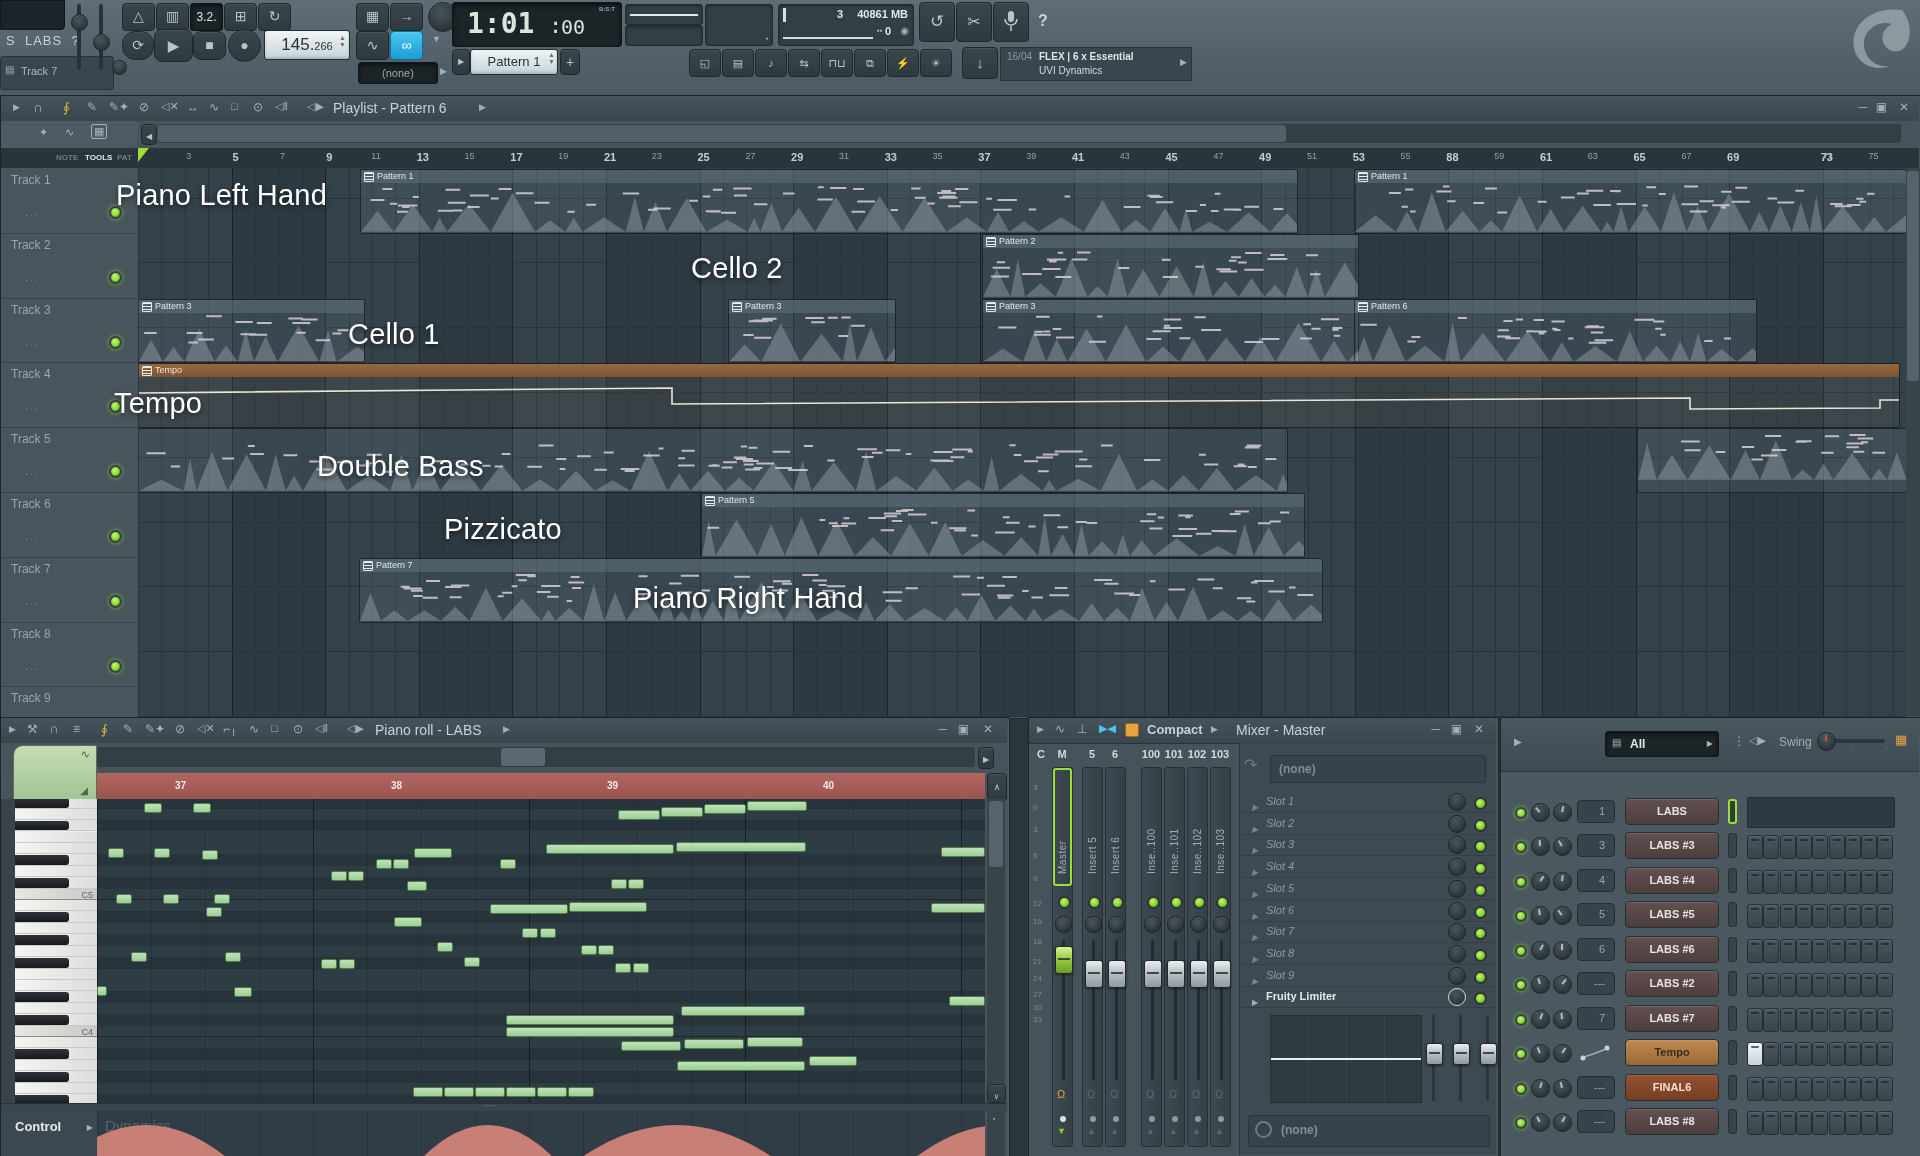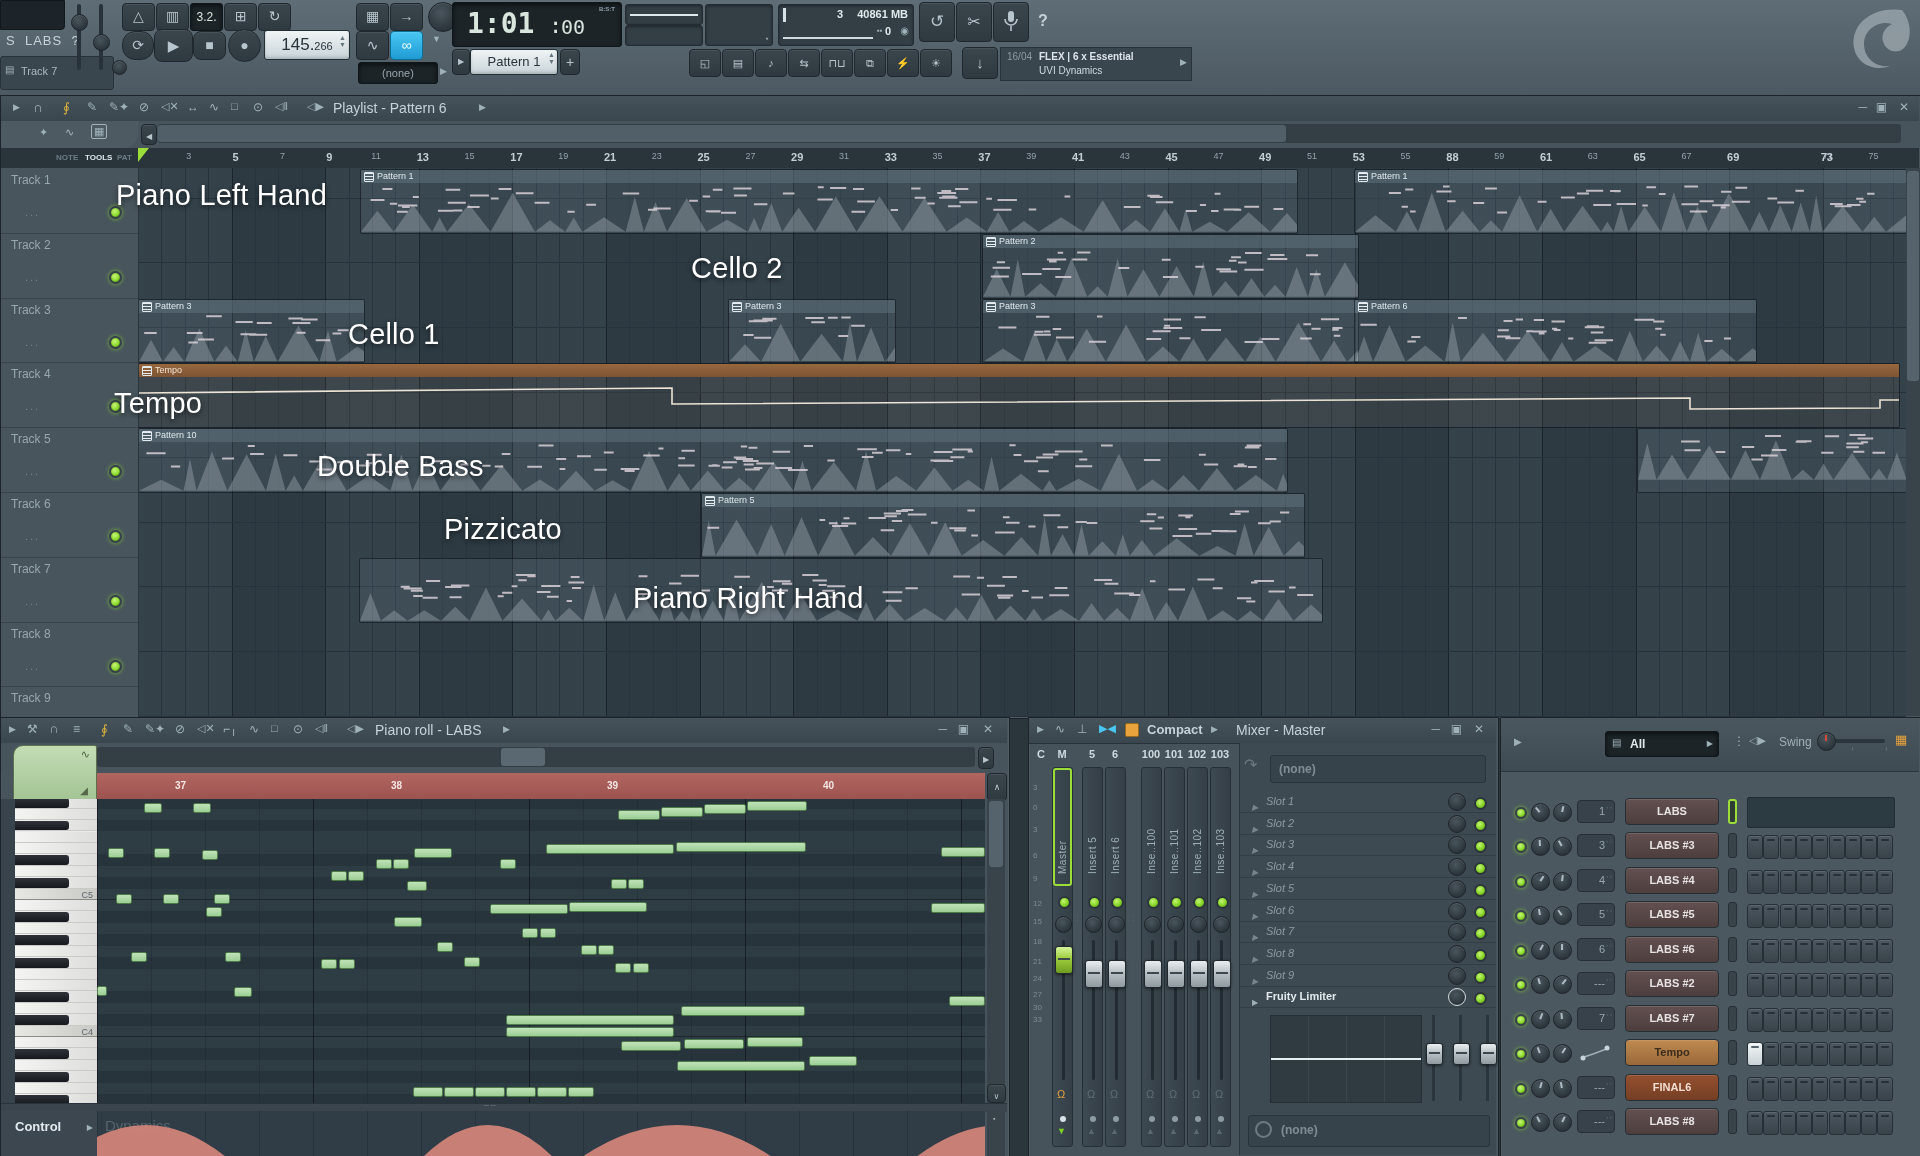--- a/index.html
+++ b/index.html
@@ -324,24 +324,20 @@
         <div class="clip" style="position: absolute; left: 0px; top: 195.4px; width: 1760px; height: 62.8px; background: rgba(150, 120, 95, 0.1);">
           <div class="cliphead" style="position: absolute; background: linear-gradient(rgb(150, 104, 63), rgb(125, 84, 51)); color: rgb(242, 227, 211);">
             <div class="clipico" style="position: absolute;"></div>
             <div style="position: absolute; left: 16px; top: 0px;">Tempo</div>
           </div>
           <svg width="1760" height="48.8" style="position: absolute; left: 0px; top: 13px;">
             <polyline points="0.0,16 533.0,11 533.0,27 1551.0,21 1551.0,32 1741.0,31 1741.0,23 1760.0,23" fill="none" stroke="#ece4d6" stroke-width="1.6"></polyline>
           </svg>
         </div>
         <div class="clip" style="position: absolute; left: 0px; top: 260.2px; width: 1148px; height: 62.8px;">
-          <div class="cliphead" style="position: absolute;">
-            <div class="clipico" style="position: absolute;"></div>
-            <div style="position: absolute; left: 16px; top: 0px;">Pattern 10</div>
-          </div>
           <svg width="1148" height="48.8" style="position: absolute; left: 0px; top: 13px;">
             <path d="M0 48.8 L22.2 37.8 L44.5 48.8 L51.0 16.8 L57.6 48.8 L73.0 9.4 L88.4 48.8 L107.6 12.3 L126.9 48.8 L136.7 11.9 L146.6 48.8 L155.2 33.5 L163.9 48.8 L185.7 10.9 L207.6 48.8 L229.5 33.4 L251.4 48.8 L262.4 12.2 L273.4 48.8 L287.3 17.9 L301.3 48.8 L321.5 21.6 L341.7 48.8 L362.5 22.7 L383.3 48.8 L400.8 37.6 L418.4 48.8 L437.0 28.7 L455.6 48.8 L473.6 38.3 L491.7 48.8 L510.1 9.0 L528.5 48.8 L540.1 30.9 L551.7 48.8 L568.8 28.6 L585.9 48.8 L600.3 35.8 L614.7 48.8 L634.5 19.5 L654.3 48.8 L663.5 18.8 L672.6 48.8 L694.8 20.1 L717.0 48.8 L727.1 8.9 L737.2 48.8 L757.2 34.1 L777.3 48.8 L795.4 25.5 L813.5 48.8 L829.2 37.7 L844.9 48.8 L852.6 14.5 L860.3 48.8 L882.0 31.7 L903.6 48.8 L910.4 38.0 L917.2 48.8 L939.5 36.7 L961.8 48.8 L979.9 11.7 L998.1 48.8 L1013.5 37.4 L1029.0 48.8 L1044.4 33.1 L1059.9 48.8 L1077.9 26.1 L1095.9 48.8 L1116.9 33.1 L1137.9 48.8 L1144.2 31.7 L1150.6 48.8 Z" fill="rgba(170,178,186,0.38)"></path>
             <path d="M321.7 22.5h7.7M813.3 7.5h19.6M722.8 15.1h11.7M584.1 20.2h13.8M420.6 27.1h5.7M243.5 29.8h10.5M1065.1 22.4h14.1M811.4 15.2h14.0M897.1 15.5h17.0M594.8 15.6h12.4M485.6 28.9h10.0M362.7 12.0h8.7M636.2 25.9h16.9M31.9 24.4h9.3M596.9 16.9h17.1M915.8 9.5h17.3M1105.8 5.6h14.7M962.0 3.4h11.7M1098.6 22.6h6.7M898.9 29.2h10.8M794.5 19.0h19.7M464.8 10.5h9.9M609.5 5.7h8.9M504.3 13.5h16.4M198.2 20.3h15.3M649.0 28.0h19.7M256.2 20.9h11.5M1108.8 25.1h8.9M539.4 16.3h6.7M455.3 27.8h12.5M226.4 21.3h6.9M733.0 10.8h10.7M936.2 24.2h17.0M870.4 3.3h6.2M603.8 19.0h15.8M399.6 3.6h14.9M746.9 8.2h14.5M885.0 19.3h14.2M614.6 26.0h8.8M177.6 27.6h15.7M874.6 12.9h7.8M791.4 18.4h18.8M582.7 25.4h10.8M83.1 16.4h12.0M519.5 6.4h5.0M417.2 17.0h10.0M292.7 19.2h14.2M539.1 23.4h16.5M688.4 18.4h7.3M569.5 23.8h11.3M606.0 27.4h14.9M925.1 9.4h18.5M111.1 11.9h13.7M481.7 26.9h18.7M633.7 9.7h17.4M343.3 23.7h8.2M828.7 9.6h5.2M718.3 7.3h19.6M617.3 21.4h17.6M1094.7 24.3h13.2M542.5 8.7h13.3M601.8 4.5h6.3M573.2 23.2h5.2M170.3 19.4h12.6M1126.1 17.1h11.3M1059.9 12.8h6.8M1107.6 3.6h14.7M940.2 17.5h8.1M664.8 4.1h9.2M766.8 11.9h5.5M388.3 24.8h14.7M355.7 24.4h8.5M604.7 22.6h10.0M903.6 12.6h15.8M144.4 13.3h14.0M794.6 10.0h19.0M108.8 4.0h7.0M227.8 12.8h14.8M438.0 14.2h13.9M219.4 23.5h11.6M7.4 11.3h19.2M1004.9 18.0h16.5" stroke="rgba(216,208,214,0.85)" stroke-width="2" fill="none"></path>
           </svg>
         </div>
         <div class="clip" style="position: absolute; left: 1499px; top: 260.2px; width: 268px; height: 62.8px;">
           <svg width="268" height="48.8" style="position: absolute; left: 0px; top: 2px;">
             <path d="M0 48.8 L9.3 12.0 L18.5 48.8 L34.0 23.4 L49.5 48.8 L71.2 14.5 L92.9 48.8 L107.4 18.9 L122.0 48.8 L137.9 9.2 L153.8 48.8 L164.8 38.8 L175.9 48.8 L185.6 32.5 L195.4 48.8 L214.1 22.0 L232.8 48.8 L240.9 37.4 L249.1 48.8 L258.9 21.6 L268.8 48.8 Z" fill="rgba(170,178,186,0.38)"></path>
             <path d="M157.7 10.7h11.0M113.4 28.6h11.3M77.6 21.0h9.7M219.6 7.6h15.6M127.0 5.0h16.1M103.9 15.9h12.3M208.2 16.3h12.6M211.5 4.1h16.0M234.4 21.7h12.6M223.0 11.2h6.9M186.9 5.2h14.2M43.1 10.4h18.6M183.2 21.7h12.3M208.4 12.5h17.1M158.9 10.3h14.6M123.0 24.6h16.7M46.5 19.2h16.1M215.3 20.8h11.0M133.7 19.1h14.7" stroke="rgba(216,208,214,0.85)" stroke-width="2" fill="none"></path>
           </svg>
@@ -350,20 +346,24 @@
           <div class="cliphead" style="position: absolute; text-align: center;">
             <div class="clipico" style="position: absolute;"></div>
             <div style="position: absolute; left: 16px; top: 0px;">Pattern 5</div>
           </div>
           <svg width="602" height="48.8" style="position: absolute; left: 0px; top: 13px;">
             <path d="M0 48.8 L6.8 13.2 L13.5 48.8 L34.5 12.5 L55.4 48.8 L69.1 16.9 L82.7 48.8 L99.5 10.1 L116.2 48.8 L134.6 13.5 L152.9 48.8 L171.0 30.0 L189.0 48.8 L207.9 16.3 L226.7 48.8 L243.2 15.0 L259.7 48.8 L281.1 33.1 L302.4 48.8 L319.3 29.9 L336.2 48.8 L342.6 9.5 L348.9 48.8 L360.6 27.1 L372.3 48.8 L379.5 17.3 L386.7 48.8 L400.3 34.3 L413.8 48.8 L420.8 27.3 L427.8 48.8 L439.9 32.9 L452.0 48.8 L474.7 31.3 L497.4 48.8 L515.5 39.0 L533.6 48.8 L542.6 16.3 L551.7 48.8 L566.7 19.7 L581.8 48.8 L596.7 34.0 L611.7 48.8 Z" fill="rgba(170,178,186,0.38)"></path>
             <path d="M509.6 24.1h16.9M384.5 15.9h10.8M300.9 10.3h6.7M117.5 13.0h5.7M326.4 19.5h7.1M293.1 25.6h19.6M139.3 16.5h14.9M5.5 20.7h11.7M166.5 10.9h17.3M252.2 23.5h11.6M493.8 26.7h15.5M182.4 9.2h12.5M341.4 8.3h17.0M532.9 4.4h14.0M567.6 14.5h11.2M483.3 10.2h5.3M189.8 14.1h10.4M141.5 11.2h5.9M269.3 28.4h6.6M178.7 23.2h13.5M355.4 20.3h10.8M476.5 22.0h18.6M126.9 16.2h8.5M181.8 6.4h17.2M455.8 10.6h6.1M199.7 3.1h11.7M247.3 21.2h17.1M518.1 24.2h16.5M130.0 19.0h16.2M373.6 15.1h11.3M229.0 15.7h6.6M194.0 3.9h12.1M205.8 7.4h18.6M527.8 6.9h10.8M476.3 8.4h14.6M447.4 21.4h13.0M556.0 16.2h12.7M265.4 3.6h7.6M578.0 5.5h9.2M444.8 7.2h9.4M438.2 14.3h14.3M303.9 15.7h13.7M470.5 28.9h19.8" stroke="rgba(216,208,214,0.85)" stroke-width="2" fill="none"></path>
           </svg>
         </div>
         <div class="clip" style="position: absolute; left: 221px; top: 389.8px; width: 962px; height: 62.8px;">
+          <div class="cliphead" style="position: absolute;">
+            <div class="clipico" style="position: absolute;"></div>
+            <div style="position: absolute; left: 16px; top: 0px;">Pattern 7</div>
+          </div>
           <svg width="962" height="48.8" style="position: absolute; left: 0px; top: 13px;">
             <path d="M0 48.8 L10.5 21.0 L20.9 48.8 L34.3 38.2 L47.6 48.8 L64.3 38.3 L81.0 48.8 L95.2 34.8 L109.5 48.8 L126.0 15.4 L142.5 48.8 L162.0 26.4 L181.4 48.8 L188.4 37.4 L195.4 48.8 L209.3 35.7 L223.2 48.8 L233.7 12.6 L244.2 48.8 L255.2 20.2 L266.3 48.8 L283.0 21.9 L299.6 48.8 L306.8 22.4 L314.0 48.8 L321.7 38.9 L329.4 48.8 L335.8 26.4 L342.1 48.8 L352.9 28.6 L363.8 48.8 L371.5 12.3 L379.2 48.8 L401.8 10.1 L424.3 48.8 L440.5 20.9 L456.6 48.8 L477.1 37.4 L497.6 48.8 L506.0 30.1 L514.5 48.8 L529.6 32.0 L544.7 48.8 L564.8 36.0 L584.8 48.8 L596.1 35.3 L607.4 48.8 L621.4 22.7 L635.4 48.8 L650.4 33.5 L665.3 48.8 L673.9 36.5 L682.6 48.8 L700.8 37.1 L719.1 48.8 L731.6 31.1 L744.2 48.8 L757.0 35.9 L769.8 48.8 L782.2 16.0 L794.6 48.8 L806.3 29.9 L818.0 48.8 L832.9 14.4 L847.8 48.8 L862.7 38.4 L877.5 48.8 L890.4 38.7 L903.2 48.8 L918.4 26.7 L933.6 48.8 L951.0 32.6 L968.4 48.8 Z" fill="rgba(170,178,186,0.38)"></path>
             <path d="M176.8 20.0h13.7M601.7 22.4h18.5M208.4 10.4h15.7M642.4 5.0h14.5M155.8 3.0h19.7M341.6 18.4h8.5M53.2 23.9h9.5M320.7 3.8h18.3M421.9 11.8h10.3M593.2 4.4h16.9M616.9 5.8h7.1M137.7 24.2h6.0M852.7 16.2h9.9M412.0 18.5h16.0M90.9 13.6h18.5M452.5 8.5h14.4M937.2 23.1h16.0M43.6 16.6h18.1M671.4 25.4h11.6M469.7 25.3h7.8M142.1 20.8h10.2M62.7 25.7h15.0M89.6 25.3h12.0M442.3 3.1h16.1M891.0 10.6h6.5M637.0 23.4h16.2M694.7 16.1h12.7M789.9 9.2h5.6M744.5 11.8h13.9M66.0 8.9h14.1M50.8 18.8h12.1M877.0 26.2h14.2M689.3 23.2h19.8M638.1 25.8h12.3M626.9 13.8h18.0M413.0 9.3h17.6M662.1 18.9h6.5M908.5 19.4h16.3M167.4 4.3h8.3M85.1 14.9h16.4M734.1 7.9h18.1M886.3 29.6h9.0M277.7 22.0h10.9M808.4 17.5h16.6M769.1 23.1h11.1M545.4 16.3h12.4M158.4 8.2h8.3M837.5 7.4h16.9M317.0 20.6h14.5M894.2 9.0h19.8M40.7 14.7h9.0M206.6 29.1h5.4M210.7 5.0h8.8M754.3 21.5h19.6M151.6 14.2h5.8M181.2 14.0h19.2M462.3 18.7h12.5M186.9 24.8h11.8M309.1 11.4h12.4M212.0 16.1h9.0M522.6 20.3h19.7M467.1 14.2h18.2M374.3 4.8h15.6M406.9 15.0h7.0M278.6 4.2h8.9M525.6 28.8h16.0M929.0 15.4h6.6M458.7 13.0h7.9" stroke="rgba(216,208,214,0.85)" stroke-width="2" fill="none"></path>
           </svg>
         </div>
       </div>
 
     <div id="pl-headers" class="a" style="left:0;top:72px;width:137px;height:549px;background:#48555d;border-right:1px solid #2b353c">
         <div style="position: absolute; left: 0px; top: 0px; width: 137px; height: 64.8px; border-bottom: 1px solid rgb(57, 67, 74);">
           <div class="trkname" style="position: absolute; left: 10px; top: 5px;">Track 1</div>

